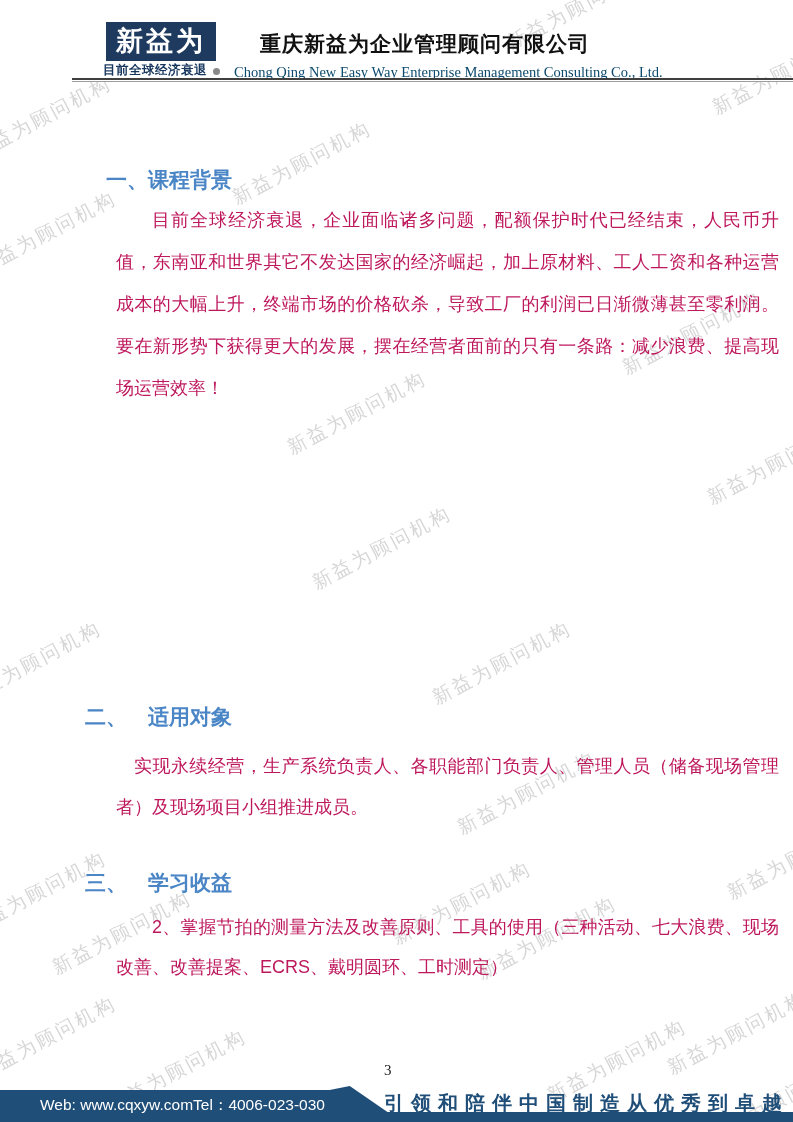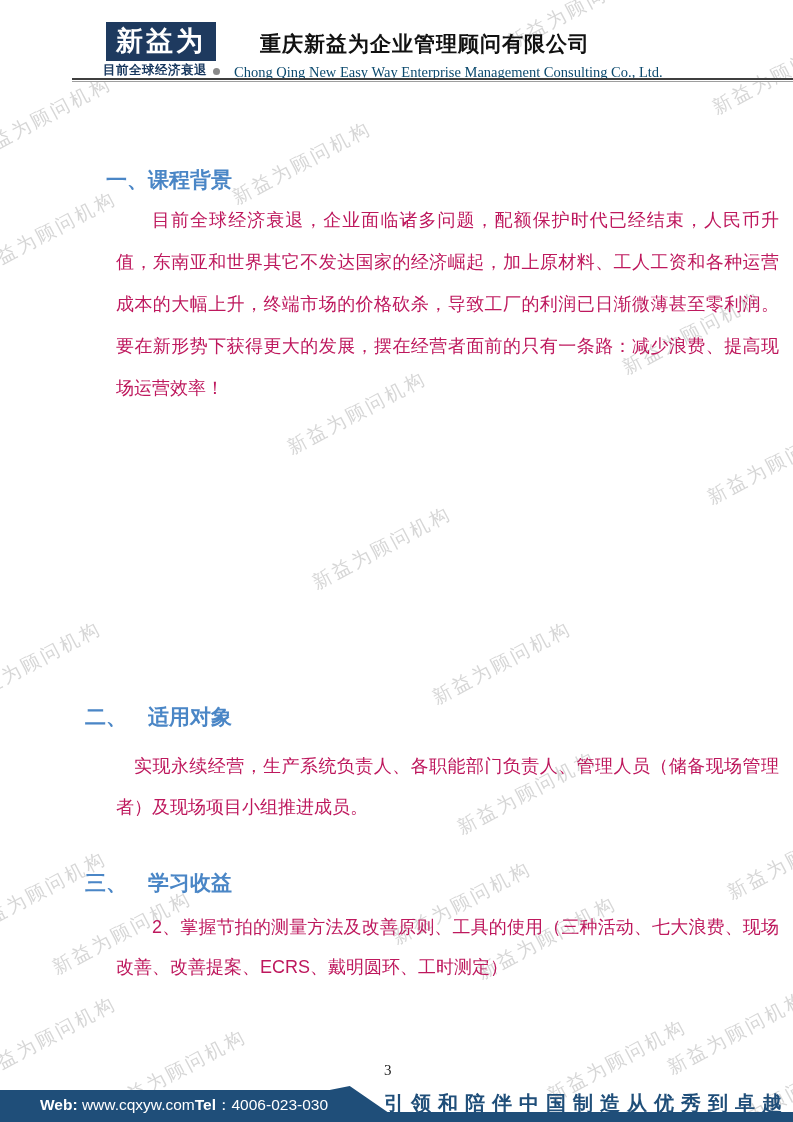--- a/index.html
+++ b/index.html
@@ -67,21 +67,21 @@
   }
   .footer-left{
     position:absolute;left:0;top:1086px;width:402px;height:36px;
     background:#1f4e79;
     clip-path:polygon(0 11%,82% 11%,87% 0,100% 100%,0 100%);
   }
   .footer-web{
     position:absolute;left:40px;top:1095px;
     font-size:15.5px;color:#ffffff;white-space:nowrap;
   }
-  .footer-web .b{font-weight:bold;}
+  .footer-web .b{font-weight:normal;}
   .footer-slogan{
     position:absolute;left:384px;top:1090px;
     font-size:20px;font-weight:bold;color:#1f4e79;
     letter-spacing:7px;white-space:nowrap;
   }
   .footer-bar{
     position:absolute;left:375px;top:1112px;width:418px;height:10px;
     background:#1f4e79;
   }
 </style>

